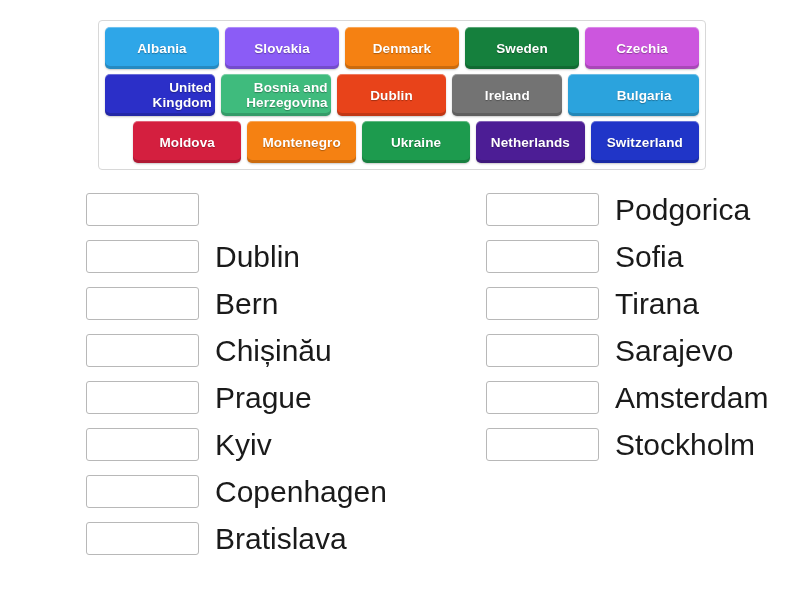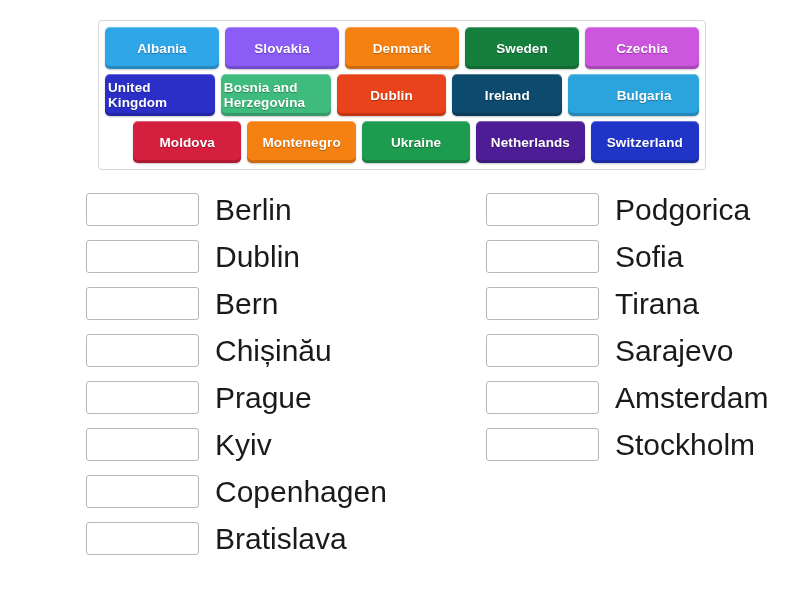--- a/index.html
+++ b/index.html
@@ -39,21 +39,21 @@
   }
   .tile-row:last-child { margin-bottom: 0; margin-left: 28px; }
 
   .tile {
     flex: 1 1 0;
     height: 42px;
     border-radius: 5px;
     display: flex;
     align-items: center;
     justify-content: center;
-    text-align: left;
+    text-align: right;
     color: #ffffff;
     font-weight: bold;
     font-size: 13.5px;
     line-height: 15px;
     letter-spacing: 0.1px;
     cursor: move;
     user-select: none;
     padding: 2px 3px;
     text-shadow: 0 1px 1px rgba(0,0,0,0.30);
     box-shadow: inset 0 1px 0 rgba(255,255,255,0.30),
@@ -110,37 +110,36 @@
         <div class="tile" style="background: rgb(46, 166, 232);">Albania</div>
         <div class="tile" style="background: #8b5cf6;">Slovakia</div>
         <div class="tile" style="background: rgb(245, 129, 18);">Denmark</div>
         <div class="tile" style="background: #15803d;">Sweden</div>
         <div class="tile" style="background: rgb(204, 86, 222);">Czechia</div>
       </div>
       <div class="tile-row">
         <div class="tile" style="background: rgb(43, 47, 200);">United Kingdom</div>
         <div class="tile" style="background: rgb(63, 187, 125);">Bosnia and Herzegovina</div>
         <div class="tile" style="background: rgb(232, 67, 26);">Dublin</div>
-        <div class="tile" style="background: #0c4a6e;">Ireland</div>
+        <div class="tile" style="background: #737373;">Ireland</div>
         <div class="tile" style="background: rgb(43, 163, 221); padding-left: 24px;">Bulgaria</div>
       </div>
       <div class="tile-row">
         <div class="tile" style="background: rgb(212, 31, 63);">Moldova</div>
         <div class="tile" style="background: rgb(245, 129, 18);">Montenegro</div>
         <div class="tile" style="background: rgb(29, 155, 78);">Ukraine</div>
         <div class="tile" style="background: #4c1d95;">Netherlands</div>
         <div class="tile" style="background: rgb(32, 53, 200);">Switzerland</div>
       </div>
     </div>
 
   <div class="answer-columns">
     <div class="answer-col left" id="col-left">
         <div class="answer-row">
           <div class="answer-box"></div>
-          <div class="answer-label">Berlin</div>
         </div>
         <div class="answer-row">
           <div class="answer-box"></div>
           <div class="answer-label">Dublin</div>
         </div>
         <div class="answer-row">
           <div class="answer-box"></div>
           <div class="answer-label">Bern</div>
         </div>
         <div class="answer-row">

